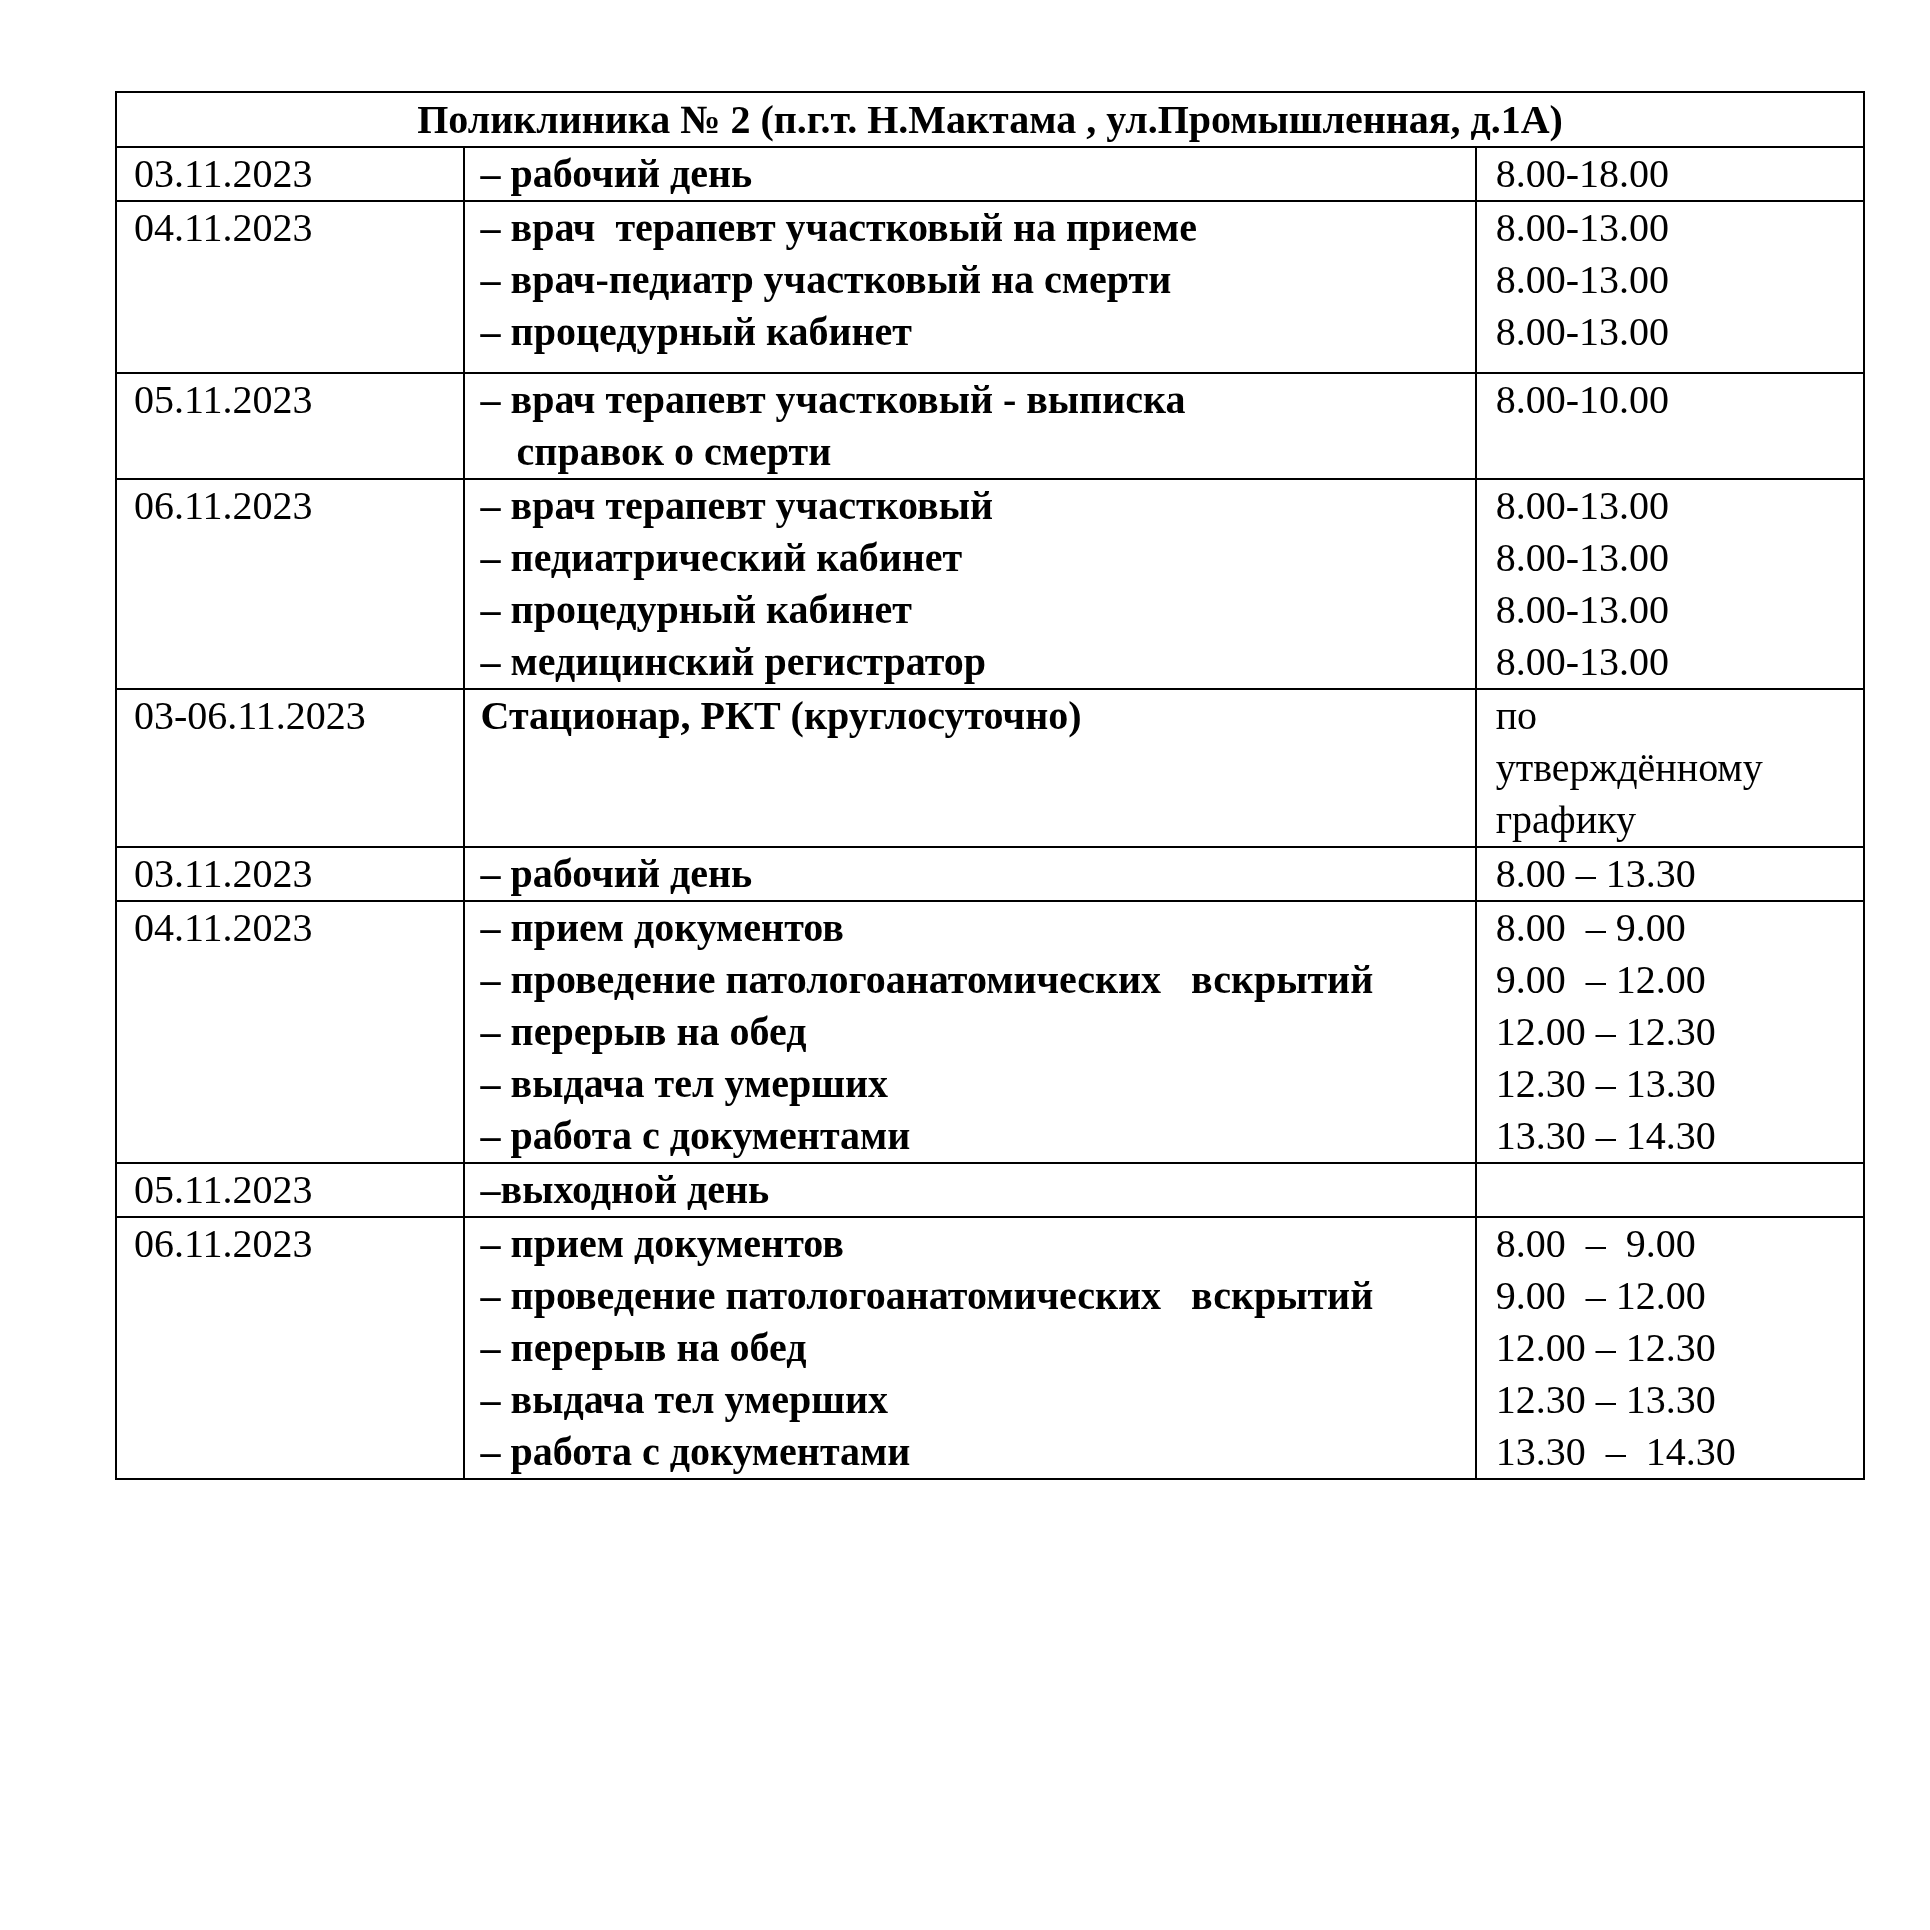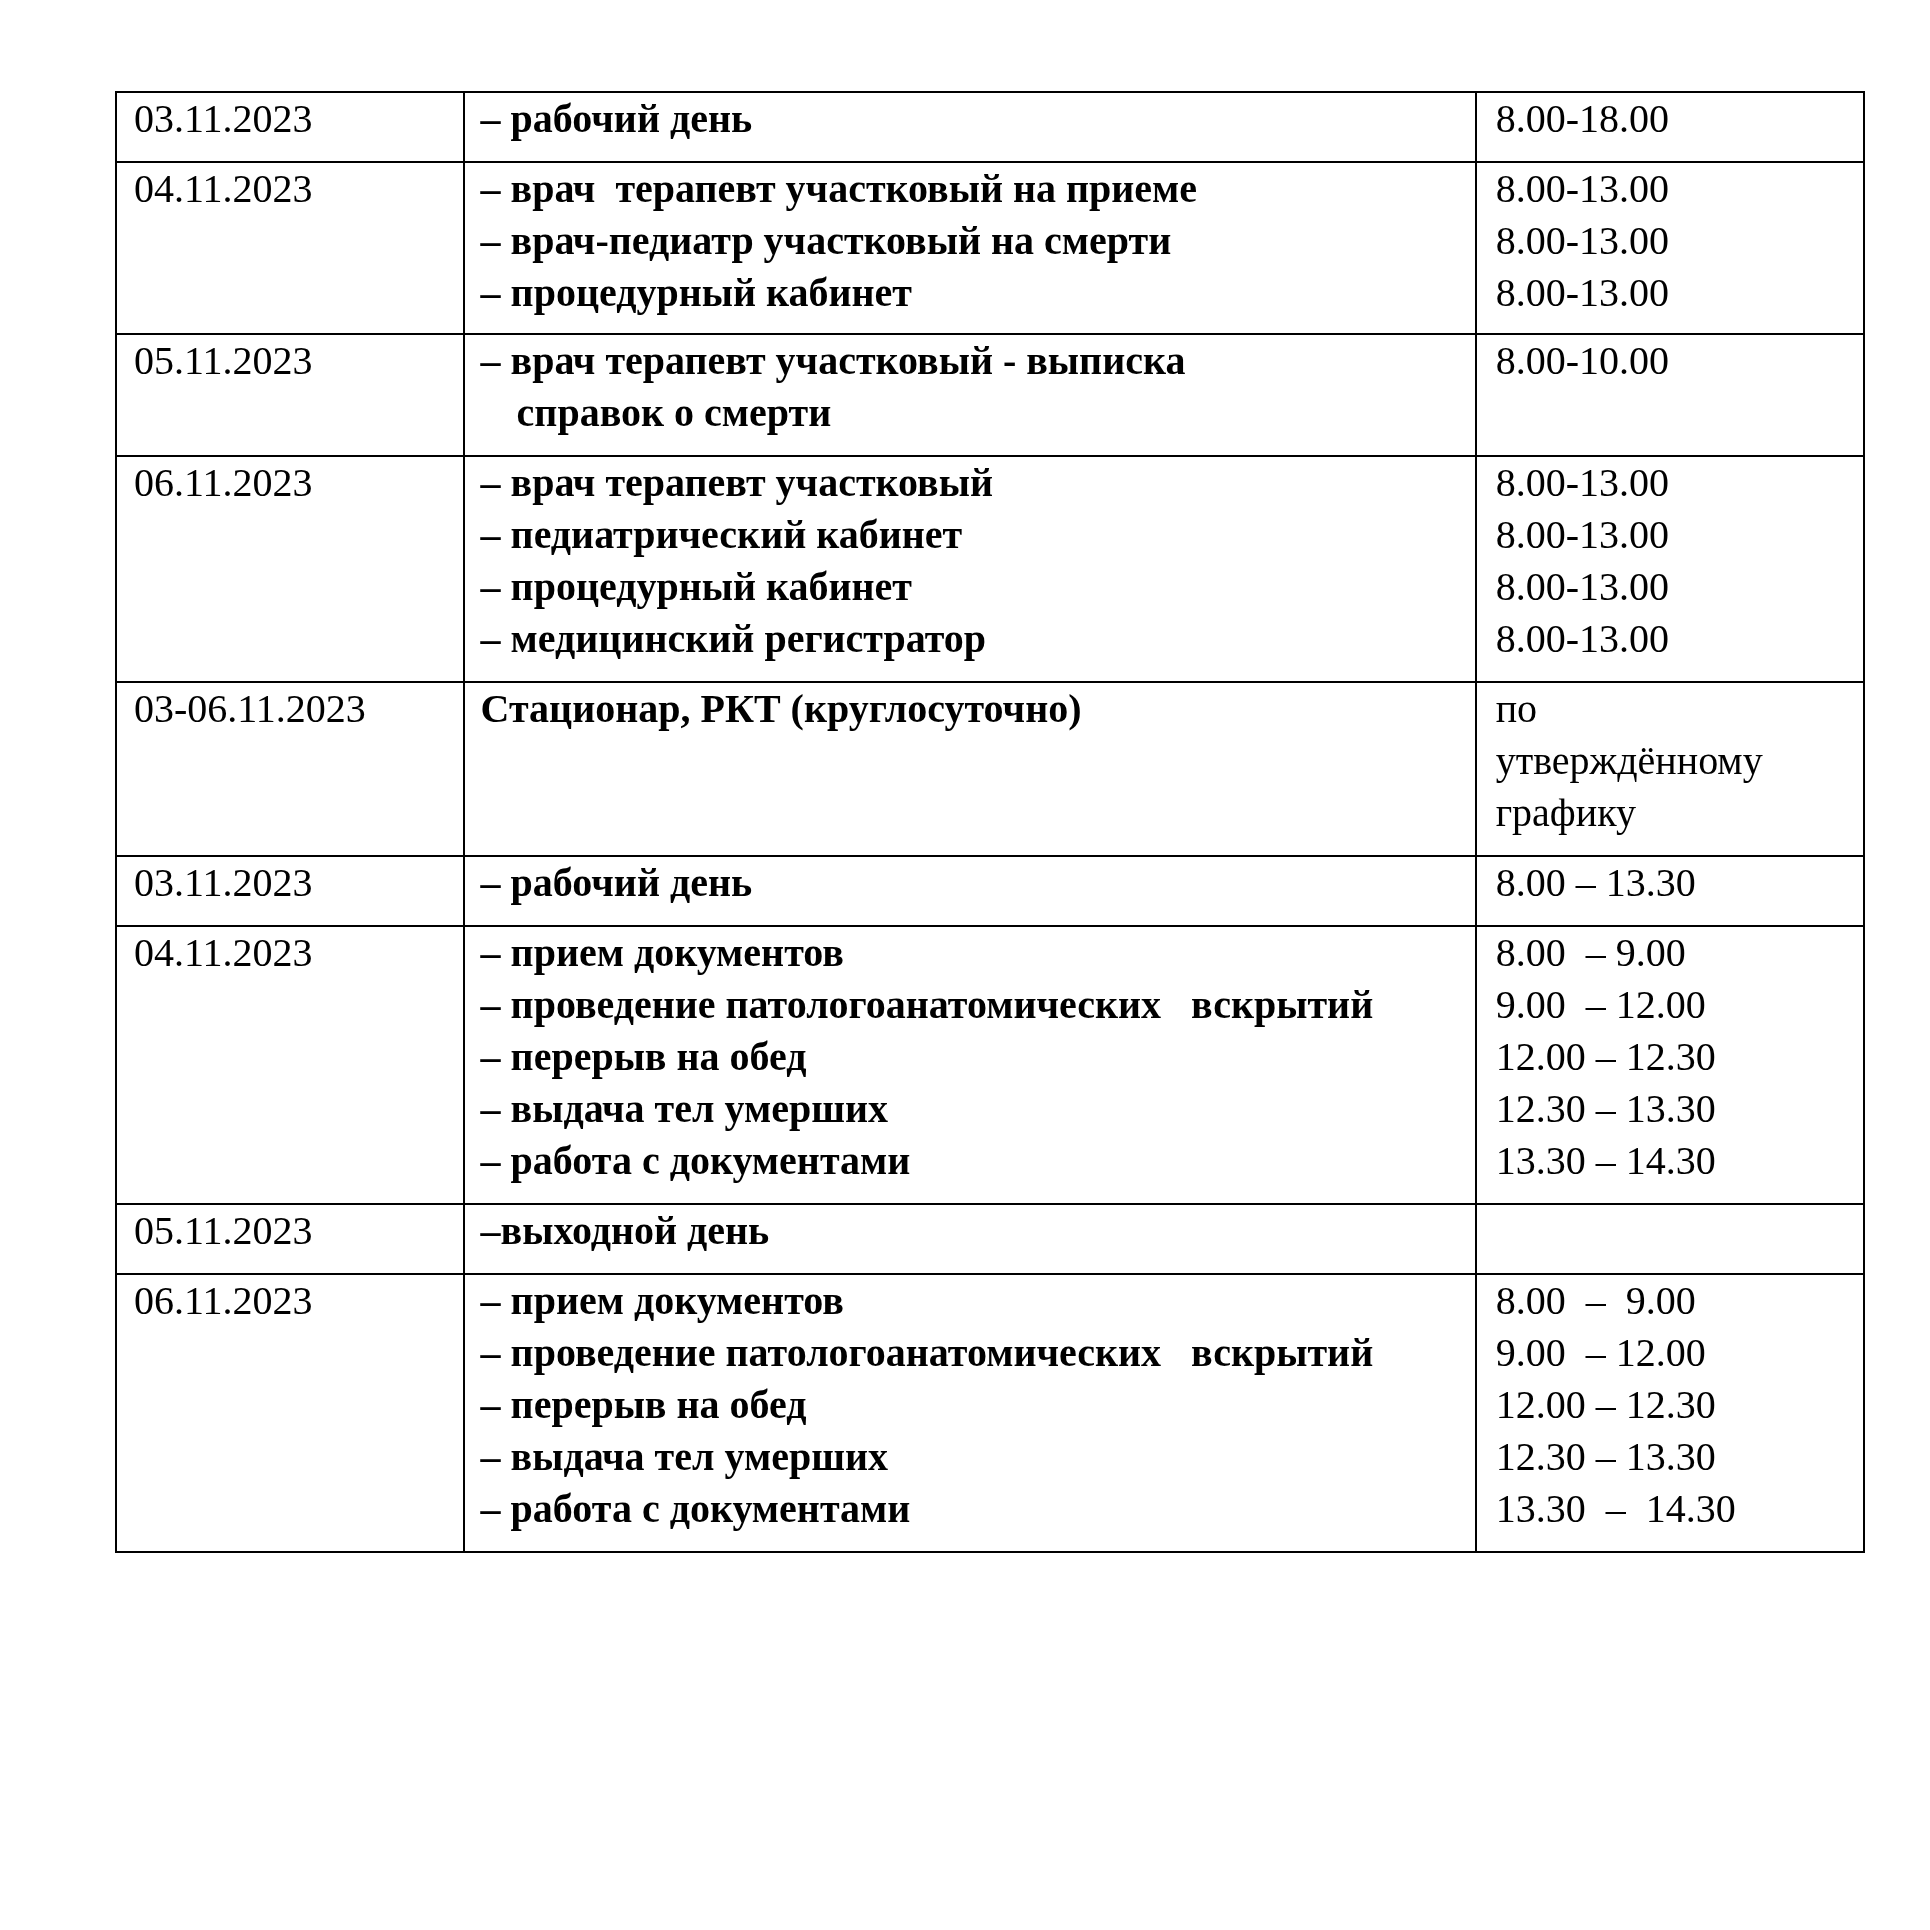--- a/index.html
+++ b/index.html
@@ -21,21 +21,21 @@
       top: 91px;
       width: 1748px;
       border-collapse: collapse;
       table-layout: fixed;
       font-size: 40px;
       line-height: 52px;
     }
     #schedule td {
       border: 2.3px solid #000;
       vertical-align: top;
-      padding: 0 14px 16px 17px;
+      padding: 0 14px 0 17px;
     }
     #schedule col.c-date { width: 348px; }
     #schedule col.c-desc { width: 1012px; }
     #schedule col.c-time { width: 388px; }
     td.section-title {
       text-align: center;
       font-weight: bold;
       height: 53px;
       line-height: 53px;
       padding: 0 !important;
@@ -55,20 +55,23 @@
 <body>
 
 <table id="schedule">
   <colgroup>
     <col class="c-date">
     <col class="c-desc">
     <col class="c-time">
   </colgroup>
   <tbody>
 
+    <tr>
+      <td colspan="3" class="section-title">Поликлиника № 2 (п.г.т. Н.Мактама , ул.Промышленная, д.1А)</td>
+    </tr>
     <tr>
       <td>03.11.2023</td>
       <td class="c-desc-cell">
         <span class="line">– рабочий день</span>
       </td>
       <td class="c-time-cell">
         <span class="line">8.00-18.00</span>
       </td>
     </tr>
     <tr>

